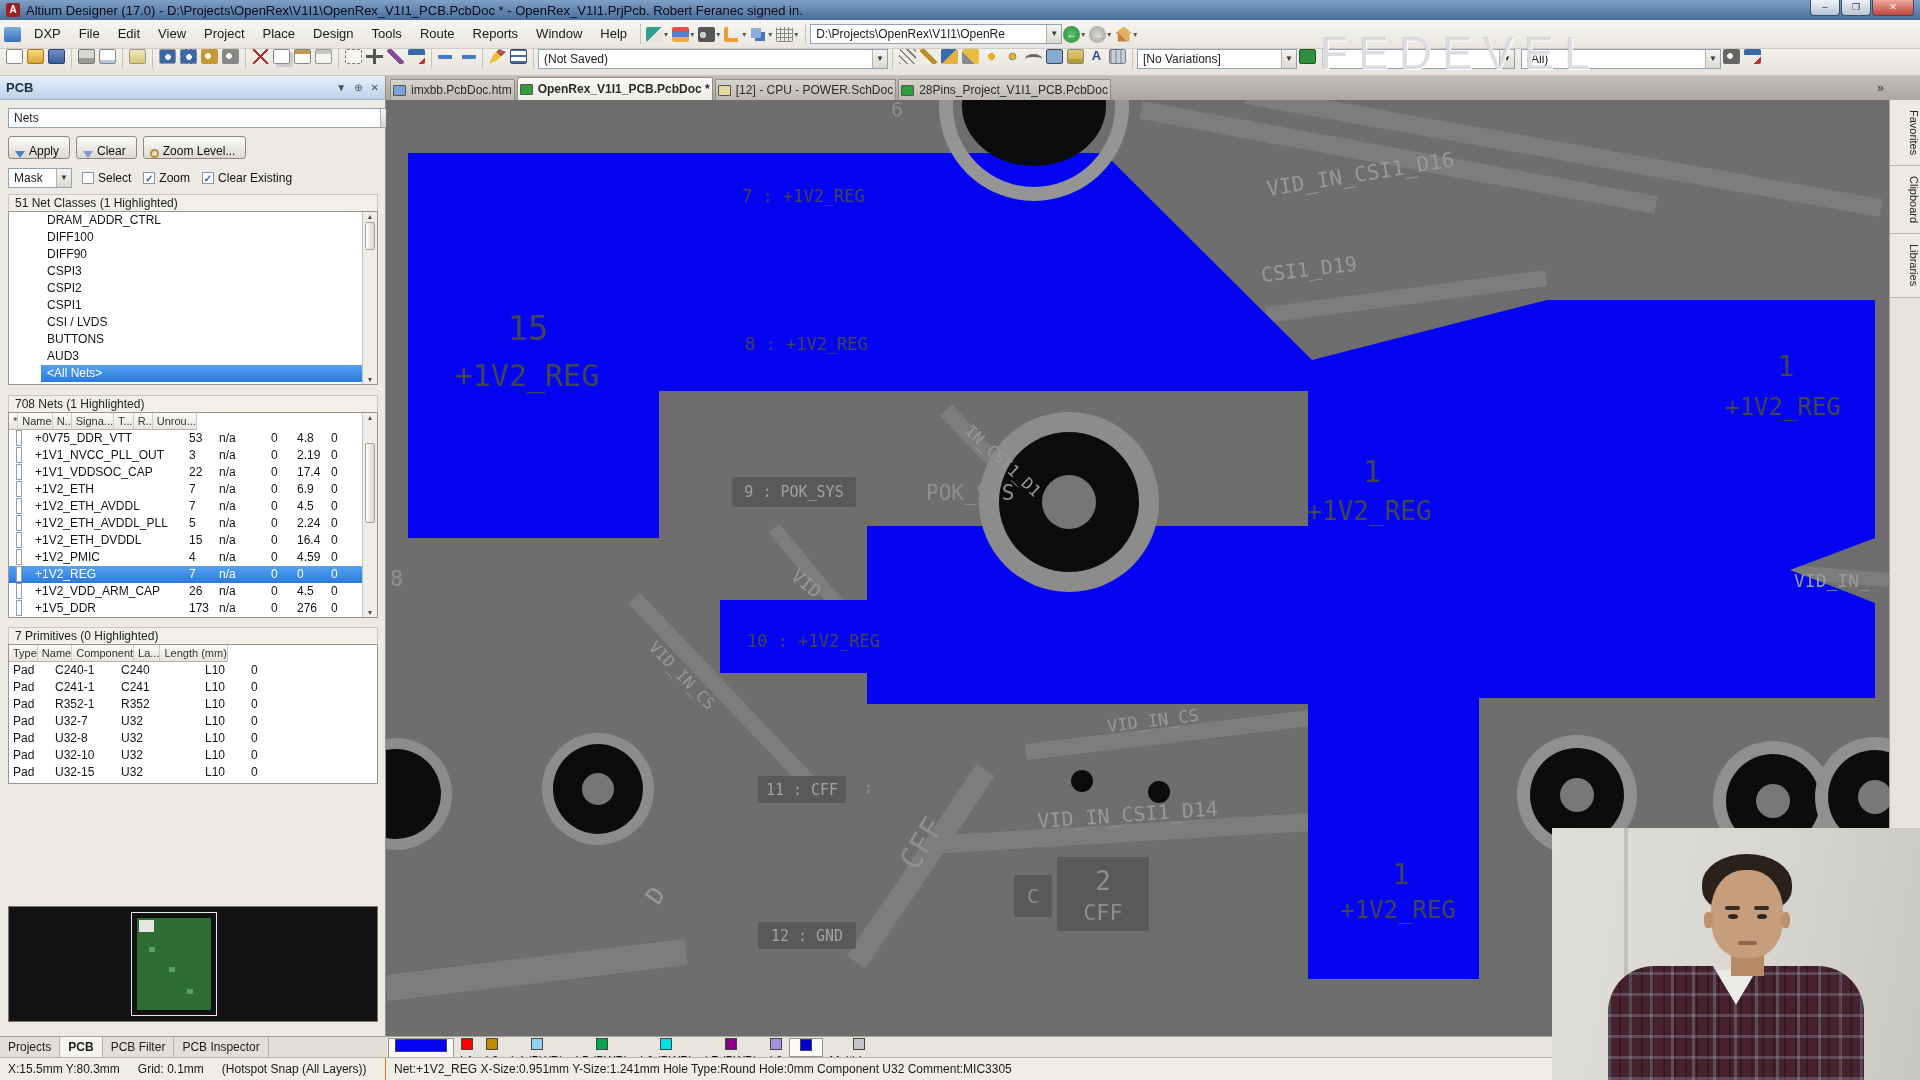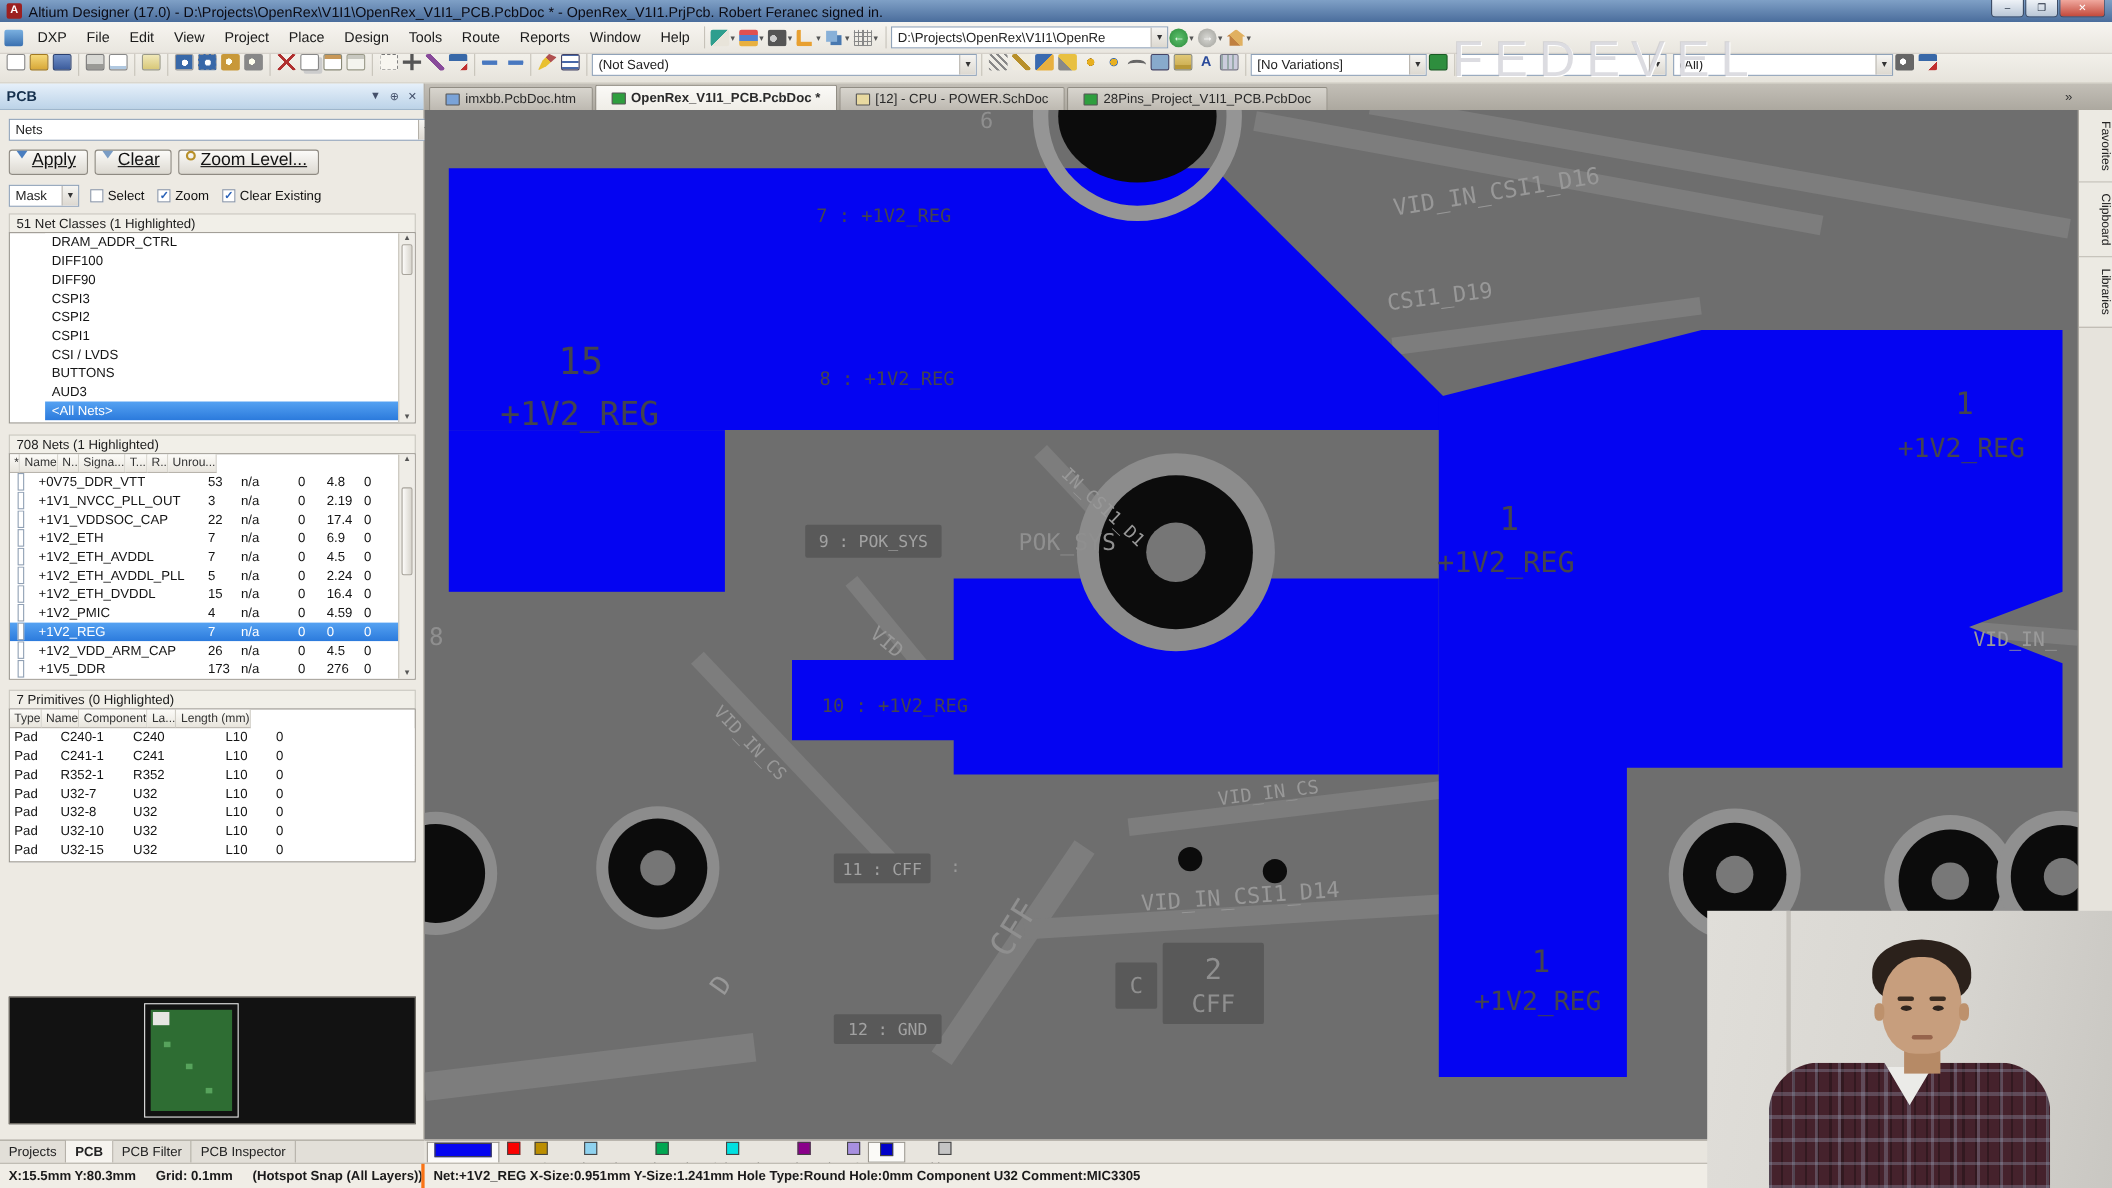--- a/index.html
+++ b/index.html
@@ -38,38 +38,38 @@
   .toolbar2 { position:absolute; left:0; top:49px; width:1920px; height:27px;
     background:linear-gradient(#f2f0ea,#e6e3db); border-bottom:1px solid #c9c5bc;
     display:flex; align-items:flex-start; padding-left:4px; }
   .ti { display:inline-block; width:17px; height:15px; margin:0 2px; border-radius:2px; flex:none; }
   .watermark { position:absolute; left:1320px; top:26px; font-size:46px; font-weight:normal;
     letter-spacing:10px; color:rgba(185,185,195,0.5); text-shadow:1px 1px 0 #fff; z-index:1; pointer-events:none;}
 
   
   .docbar { position:absolute; left:386px; top:76px; width:1534px; height:24px;
     background:linear-gradient(#c3bfb7,#aca89f); display:flex; align-items:flex-end; padding-left:4px; }
-  .dtab { height:21px; display:flex; align-items:center; padding:0 14px; font-size:12px; color:#2a2a2a;
+  .dtab { height:21px; display:flex; align-items:center; padding:0 2px; font-size:12px; color:#2a2a2a;
     background:linear-gradient(#d8d5ce,#bdb9b1); border:1px solid #918d84; border-bottom:none;
     border-radius:2px 2px 0 0; margin-right:2px; white-space:nowrap; }
   .dtab.active { background:linear-gradient(#fbfaf7,#efede7); height:23px; font-weight:bold; }
   .dico { width:13px; height:11px; margin-right:5px; border:1px solid #555; border-radius:1px; }
   .chev { margin-left:auto; margin-right:36px; font-size:12px; color:#333; align-self:center;}
 
   
   .panel { position:absolute; left:0; top:76px; width:386px; height:960px; background:#edeae3;
     border-right:1px solid #948f86; font-size:12px; }
   .phdr { position:absolute; left:0; top:0; width:100%; height:24px;
     background:linear-gradient(#e6f0fa,#bcd3e8); border-bottom:1px solid #9eb6cc;
     display:flex; align-items:center; padding:0 6px; font-weight:bold; color:#16314e; font-size:13px;}
   .phdr .hic { margin-left:auto; display:flex; gap:8px; font-weight:normal; font-size:10px; color:#44506a;}
   .pcombo { position:absolute; left:8px; top:32px; width:388px; height:20px; }
   .btnrow { position:absolute; left:8px; top:60px; display:flex; gap:6px; }
-  .pbtn { height:23px; padding:0 10px 0 6px; display:flex; align-items:flex-start; gap:4px; font-size:16px; color:#111;
-    background:linear-gradient(#fcfbf9,#dcd9d1); border:1px solid #8e8a82; border-radius:3px;text-decoration:underline; }
+  .pbtn { height:23px; padding:0 10px 0 6px; display:flex; align-items:flex-end; gap:4px; font-size:12px; color:#111;
+    background:linear-gradient(#fcfbf9,#dcd9d1); border:1px solid #8e8a82; border-radius:3px; }
   .funnel { width:0; height:0; border-left:5px solid transparent; border-right:5px solid transparent;
     border-top:7px solid #4a7ec0; position:relative; }
   .mag { width:9px; height:9px; border:2px solid #b8902a; border-radius:50%; position:relative; }
   .maskrow { position:absolute; left:8px; top:92px; display:flex; align-items:center; gap:10px; }
   .maskcombo { width:64px; height:20px; }
   .cbx { display:flex; align-items:center; gap:4px; color:#111; }
   .cbx .box { width:12px; height:12px; background:#fff; border:1px solid #8a96a8; font-size:10px;
     line-height:11px; text-align:center; color:#2a62b8; }
   .cbx.on .box::after { content:"✓"; font-weight:bold; }
 
@@ -128,22 +128,22 @@
     border-top:1px solid #a5a199; display:flex; align-items:center; padding-left:2px; font-size:12px; }
   .ltab { display:flex; align-items:center; gap:4px; padding:0 6px; height:19px; color:#111; white-space:nowrap;flex-direction:column; }
   .ltab .sw { width:12px; height:12px; border:1px solid #444; flex:none; }
   .ltab.wide .sw { width:52px; height:13px; }
   .ltab.sel { background:#fbfaf7; border:1px solid #9a968e; border-bottom:none; color:#888; }
   .ltab.cur { background:#fbfaf7; border:1px solid #9a968e; font-weight:bold; }
 
   
   .statusbar { position:absolute; left:0; top:1057px; width:1920px; height:23px; background:#f0ede6;
     border-top:1px solid #b5b1a9; display:flex; font-size:12px; color:#1a1a1a; align-items:center; }
-  .sbsec { height:100%; display:flex; align-items:center; padding:0 8px; border-right:3px solid #f97316;
-    white-space:nowrap; overflow:hidden;font-weight:bold; }
+  .sbsec { height:100%; display:flex; align-items:center; padding:0 8px; border-right:1px solid #f97316;
+    white-space:nowrap; overflow:hidden; }
   .sb1 { width:386px; gap:18px; } .sb2 { width:594px; } .sb3 { flex:1; }
 
   
   .webcam { position:absolute; left:1552px; top:828px; width:368px; height:252px; z-index:5;
     background:linear-gradient(100deg,#e0ded9 0%,#d8d6d1 55%,#c9c7c2 100%); overflow:hidden; }
   .wallline { position:absolute; left:72px; top:0; width:4px; height:100%; background:#c3c0ba; }
   .hair { position:absolute; left:150px; top:26px; width:90px; height:60px; background:#2b211b;
     border-radius:50% 50% 42% 42%; }
   .face { position:absolute; left:159px; top:42px; width:72px; height:88px; background:#c79e7d; border-radius:46% 46% 42% 42%; }
   .ear { position:absolute; top:84px; width:9px; height:16px; background:#bd916c; border-radius:40%; }

